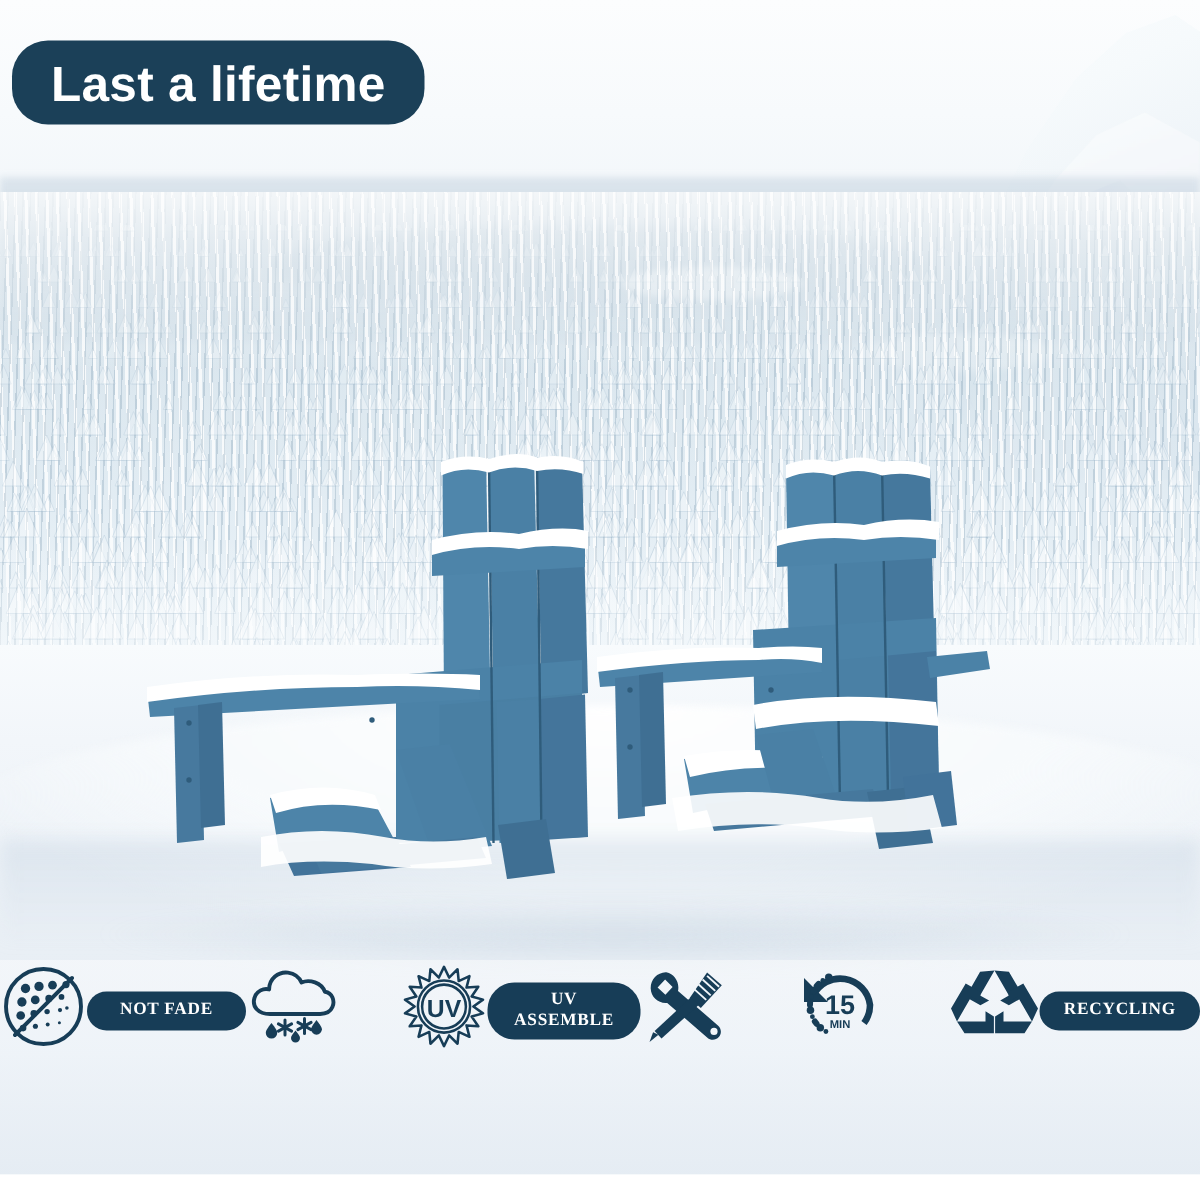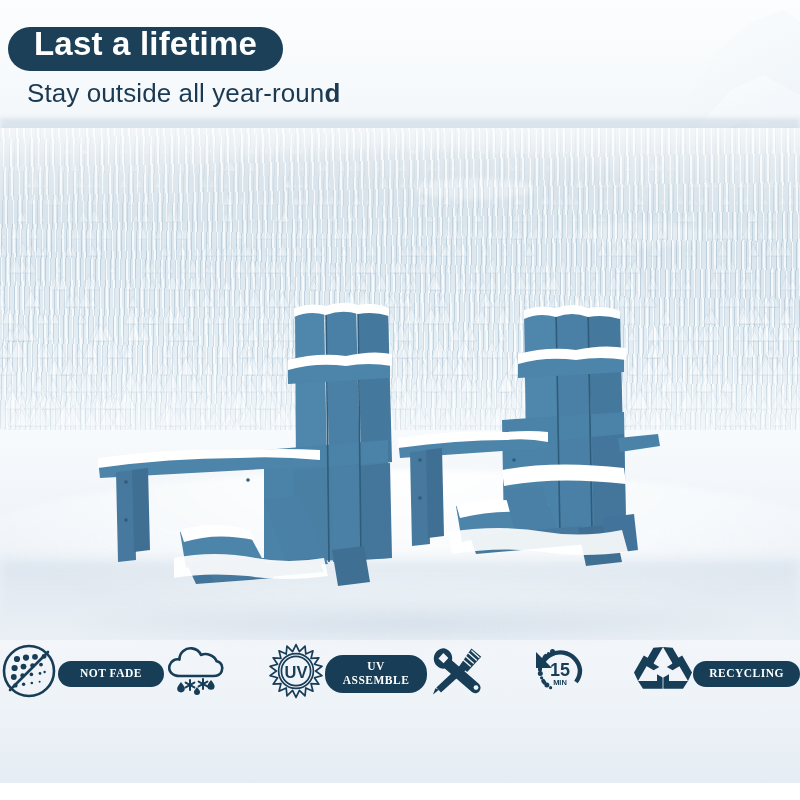--- a/index.html
+++ b/index.html
@@ -64,22 +64,22 @@
     background:radial-gradient(ellipse at 50% 0%,#ffffff 0%,#f7fafc 45%,rgba(240,245,250,0) 75%);
     border-radius:50% 50% 0 0;filter:blur(3px);}
   .snowshadow{position:absolute;left:0;top:560px;width:800px;height:70px;
     background:linear-gradient(180deg,rgba(198,212,226,.45),rgba(255,255,255,0));filter:blur(6px);}
   .snowshadow2{position:absolute;left:60px;top:600px;width:700px;height:46px;
     background:radial-gradient(ellipse at 50% 50%,rgba(190,206,221,.45),rgba(255,255,255,0) 70%);filter:blur(5px);}
   .snow-lowhaze{position:absolute;left:0;top:640px;width:800px;height:143px;
     background:linear-gradient(180deg,rgba(255,255,255,.45) 0%,rgba(243,247,251,.7) 40%,rgba(230,237,244,.85) 100%);}
 
   
-  .badge{position:absolute;left:8px;top:27px;height:44px;padding:0 26px;
-    display:flex;background:#1b4058;border-radius:24px;}
+  .badge{position:absolute;left:8px;top:27px;height:56px;padding:0 26px;
+    display:flex;align-items:center;background:#1b4058;border-radius:24px;}
   .badge span{color:#ffffff;font-size:33px;font-weight:bold;letter-spacing:.2px;line-height:1;}
   .subtitle{position:absolute;left:27px;top:80px;color:#1b3a52;font-size:26px;
     letter-spacing:.1px;line-height:1;white-space:nowrap;}
   .subtitle b{font-weight:bold;}
 
   
   .chair{position:absolute;}
   .chair svg{display:block;overflow:visible;}
 
   
@@ -1622,21 +1622,20 @@
         </g>
       </svg>
     </div>
 
     <div class="snow-lowhaze"></div>
   </div>
 
   <div class="badge">
     <span>Last a lifetime</span>
   </div>
-  <div class="subtitle"><span>Stay outside all year-roun</span><b>d</b></div>
 
   <div class="features">
 
     <div class="feature">
       <div class="glyph">
         <svg width="58" height="58" viewBox="0 0 58 58">
           <circle cx="29" cy="29" r="25" fill="none" stroke="#173d57" stroke-width="2.6"></circle>
           <g fill="#173d57">
             <circle cx="17" cy="17" r="3.1"></circle>
               <circle cx="26" cy="15.6" r="3.1"></circle>

